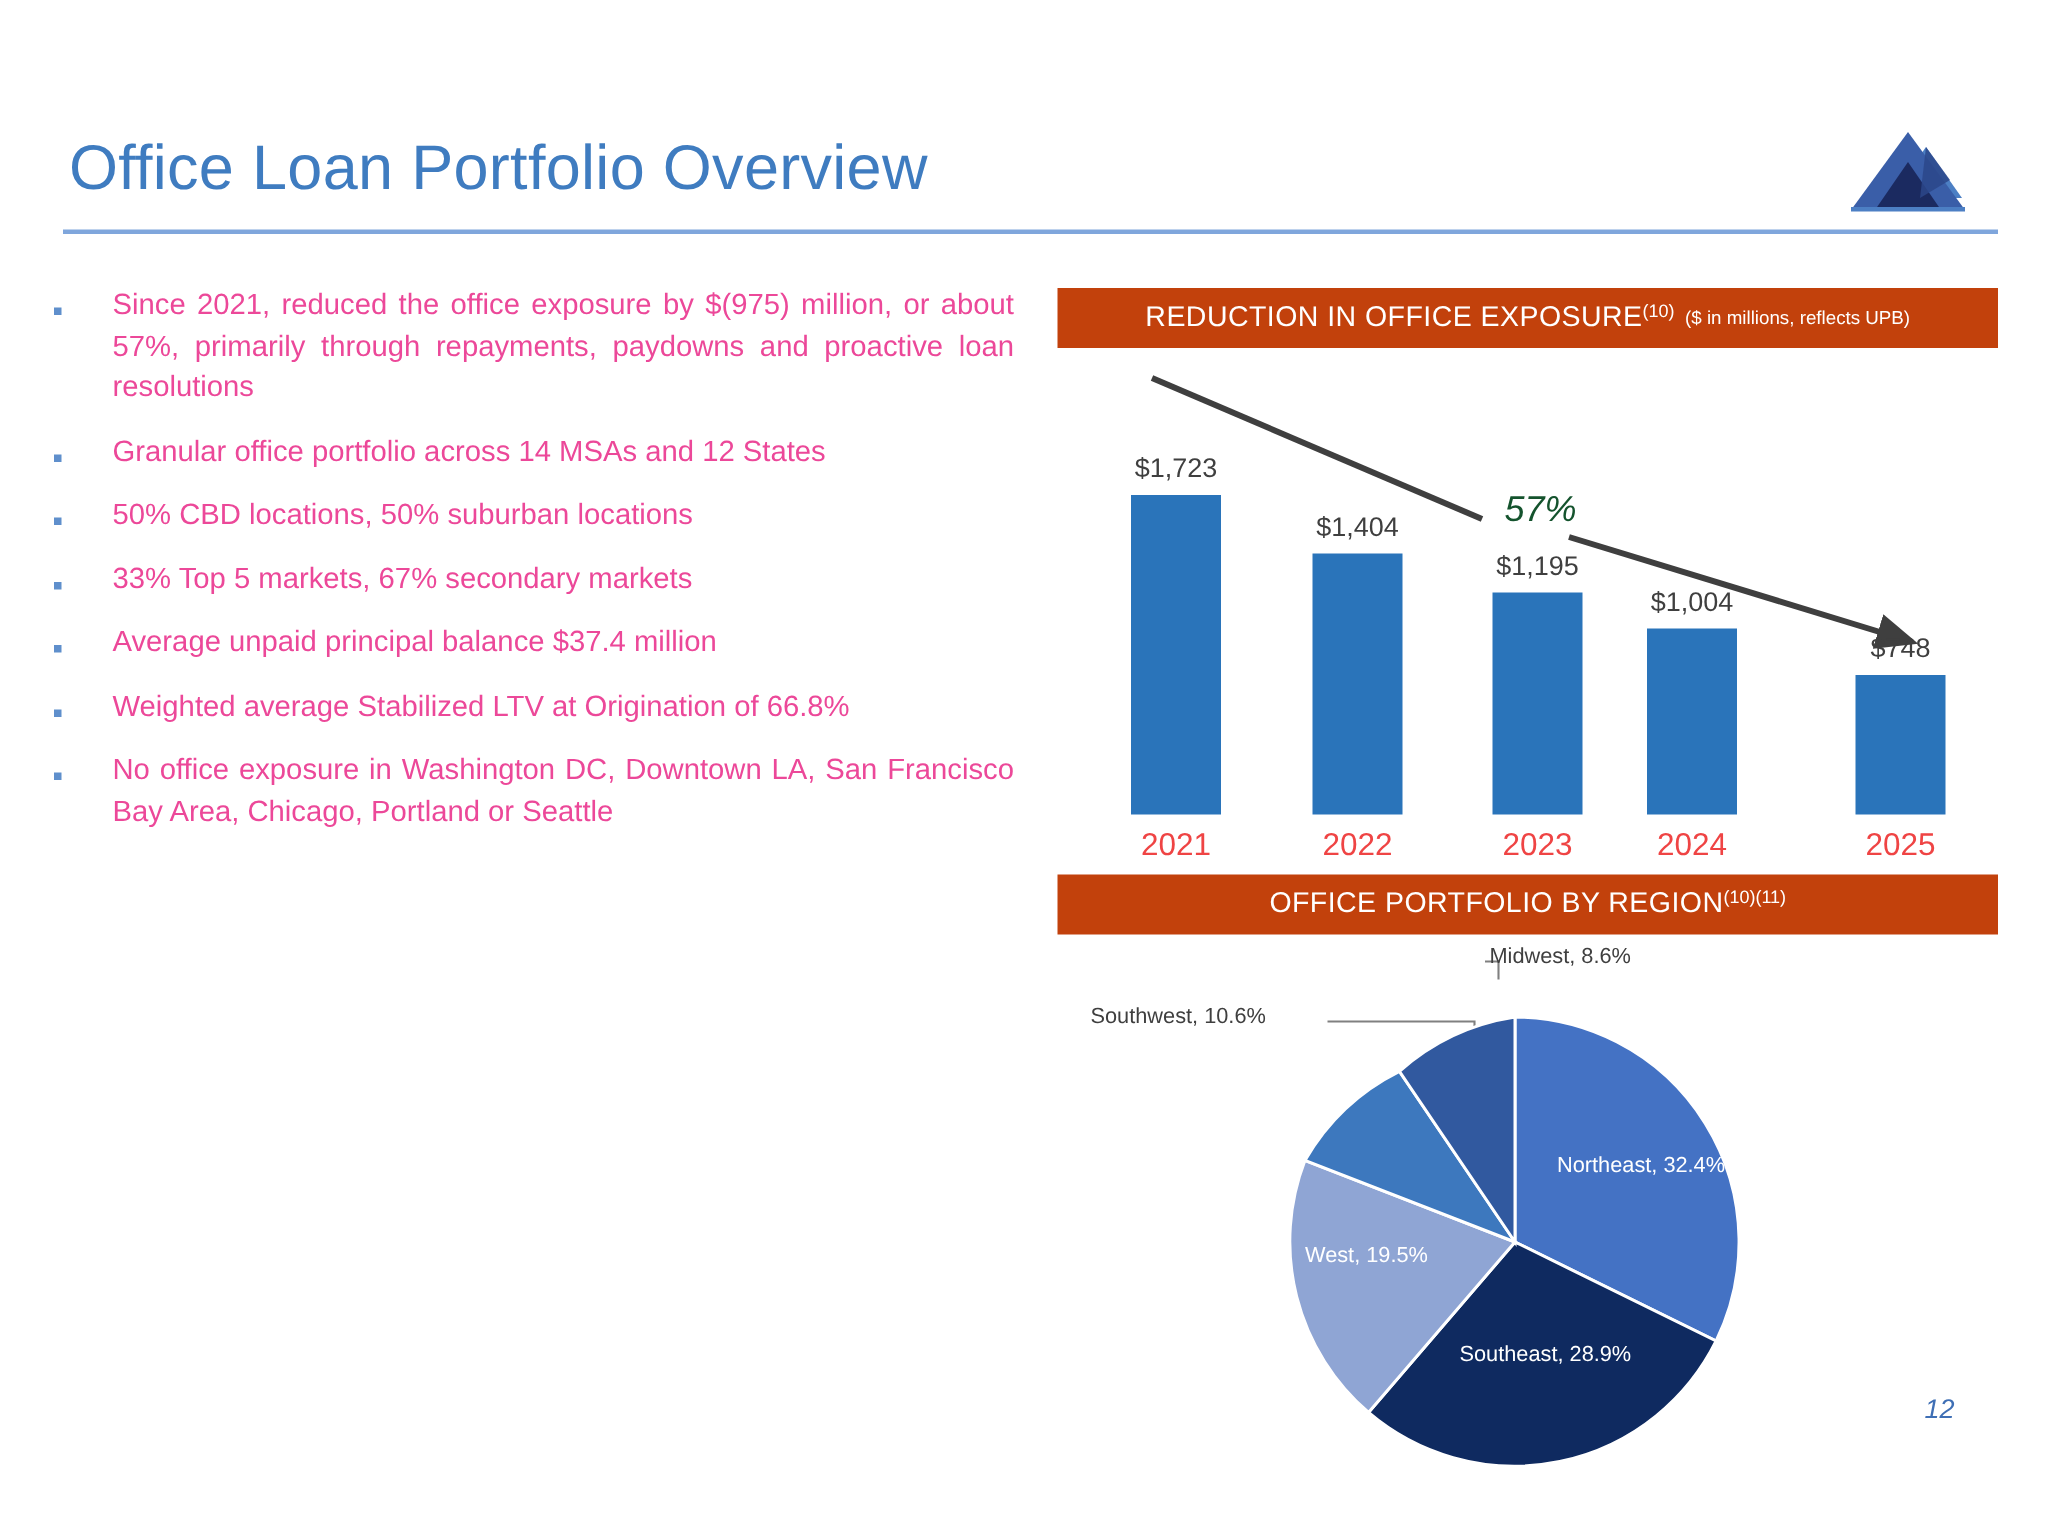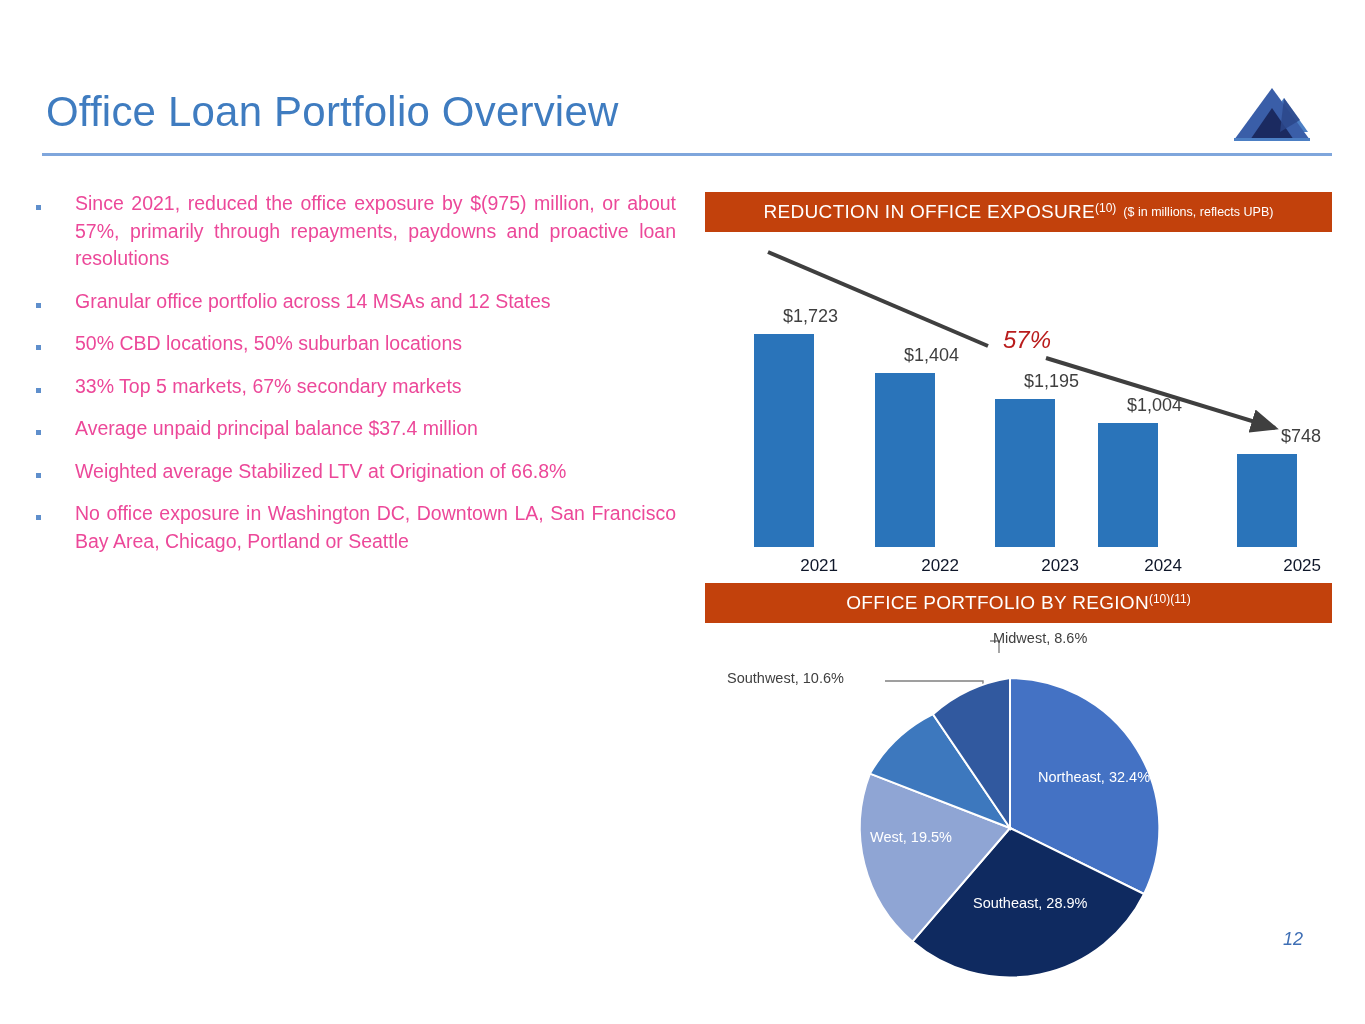--- a/index.html
+++ b/index.html
@@ -116,52 +116,52 @@
     position: absolute;
     left: 705px;
     top: 236px;
     width: 627px;
     height: 340px;
   }
   .bar-col {
     position: absolute;
     bottom: 0;
     width: 108px;
-    text-align: right;
+    text-align: center;
   }
   .bar-value {
     font-size: 18px;
     color: #3f3f3f;
     margin-bottom: 7px;
   }
   .bar-rect {
     width: 60px;
     margin: 0 auto;
     background: #2a74ba;
   }
   .bar-xlabel {
-    font-size: 17px;
-    color: #0f172a;
+    font-size: 21px;
+    color: #ef4444;
     margin-top: 9px;
   }
   #trend-arrow {
     position: absolute;
     left: 0;
     top: 0;
     width: 627px;
     height: 340px;
     pointer-events: none;
   }
   #trend-pct {
     position: absolute;
     left: 298px;
     top: 90px;
     font-size: 24px;
     font-style: italic;
-    color: #b91c1c;
+    color: #14532d;
   }
 
   
   #chart-panel-bottom {
     position: absolute;
     left: 705px;
     top: 583px;
     width: 627px;
   }
   #pie-chart-area {

